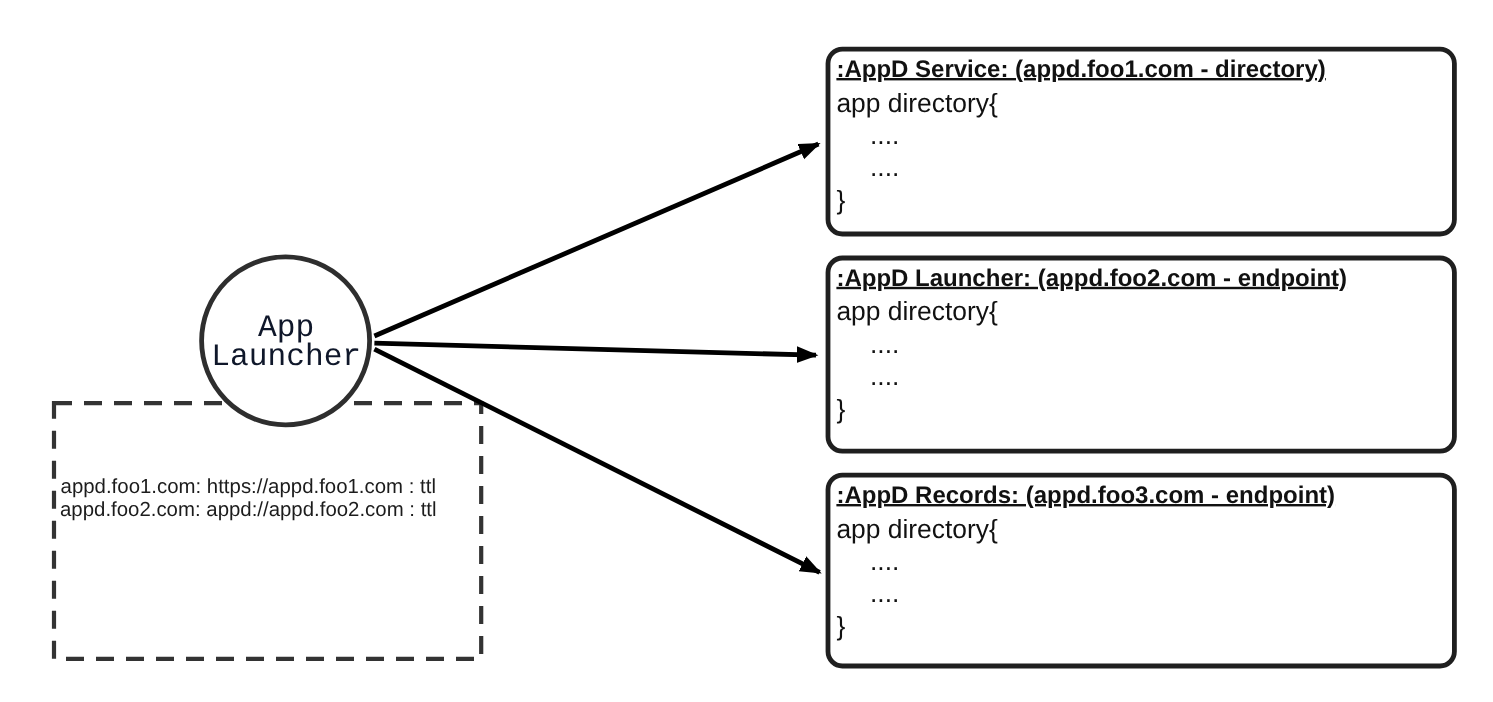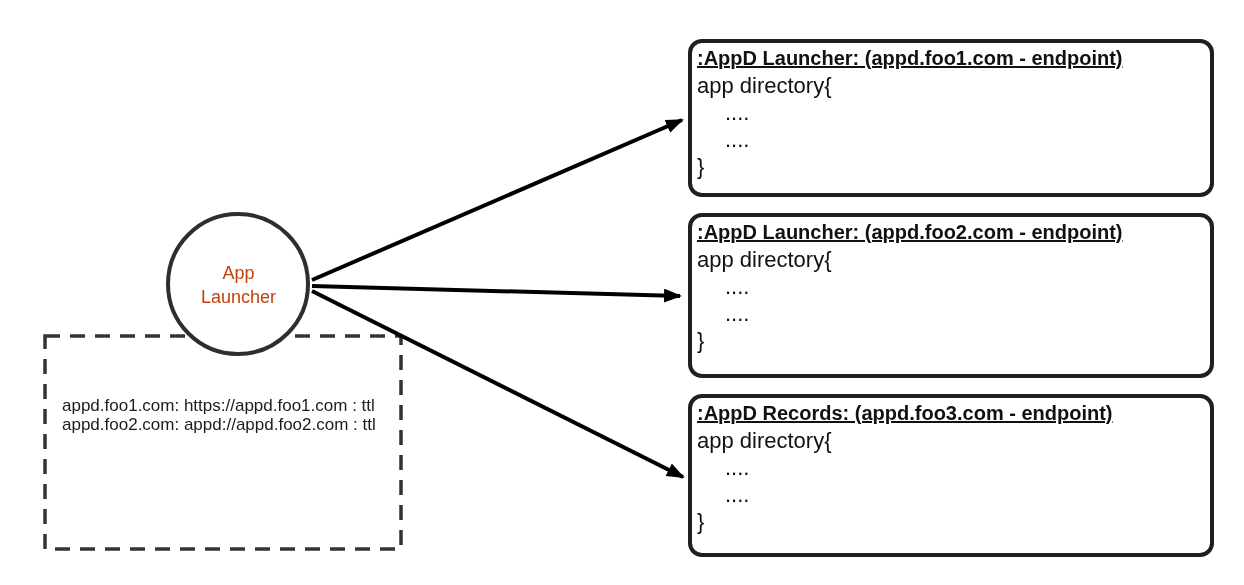--- a/index.html
+++ b/index.html
@@ -26,37 +26,38 @@
   .launcher-label {
     position: absolute;
     left: 168px;
     top: 214px;
     width: 141px;
     height: 141px;
     display: flex;
     flex-direction: column;
     align-items: center;
     justify-content: center;
-    font-size: 18px;
+    font-size: 26px;
     line-height: 24px;
-    color: #c2410c;
+    color: #0f172a;
     text-align: center;
+    font-family: Liberation Mono, monospace;
   }
   
   .records-text {
     position: absolute;
     left: 50px;
     top: 396px;
     font-size: 17px;
     line-height: 19px;
     color: #1c1c1c;
     white-space: nowrap;
   }
   .records-text .entry {
-    margin-left: 12px;
+    text-align: center;
   }
   
   .service-box {
     position: absolute;
     left: 688px;
     width: 513px;
     border: 4px solid #1f1f1f;
     border-radius: 14px;
     background: #ffffff;
     padding: 2px 0 0 5px;
@@ -108,21 +109,21 @@
     <span>App</span>
     <span>Launcher</span>
   </div>
 
   <div class="records-text">
     <div class="entry">appd.foo1.com: https://appd.foo1.com : ttl</div>
     <div class="entry">appd.foo2.com: appd://appd.foo2.com : ttl</div>
   </div>
 
   <div class="service-box box-1">
-    <div class="title">:AppD Launcher: (appd.foo1.com - endpoint)</div>
+    <div class="title">:AppD Service: (appd.foo1.com - directory)</div>
     <div class="line">app directory{</div>
     <div class="line dots">....</div>
     <div class="line dots">....</div>
     <div class="line">}</div>
   </div>
 
   <div class="service-box box-2">
     <div class="title">:AppD Launcher: (appd.foo2.com - endpoint)</div>
     <div class="line">app directory{</div>
     <div class="line dots">....</div>

